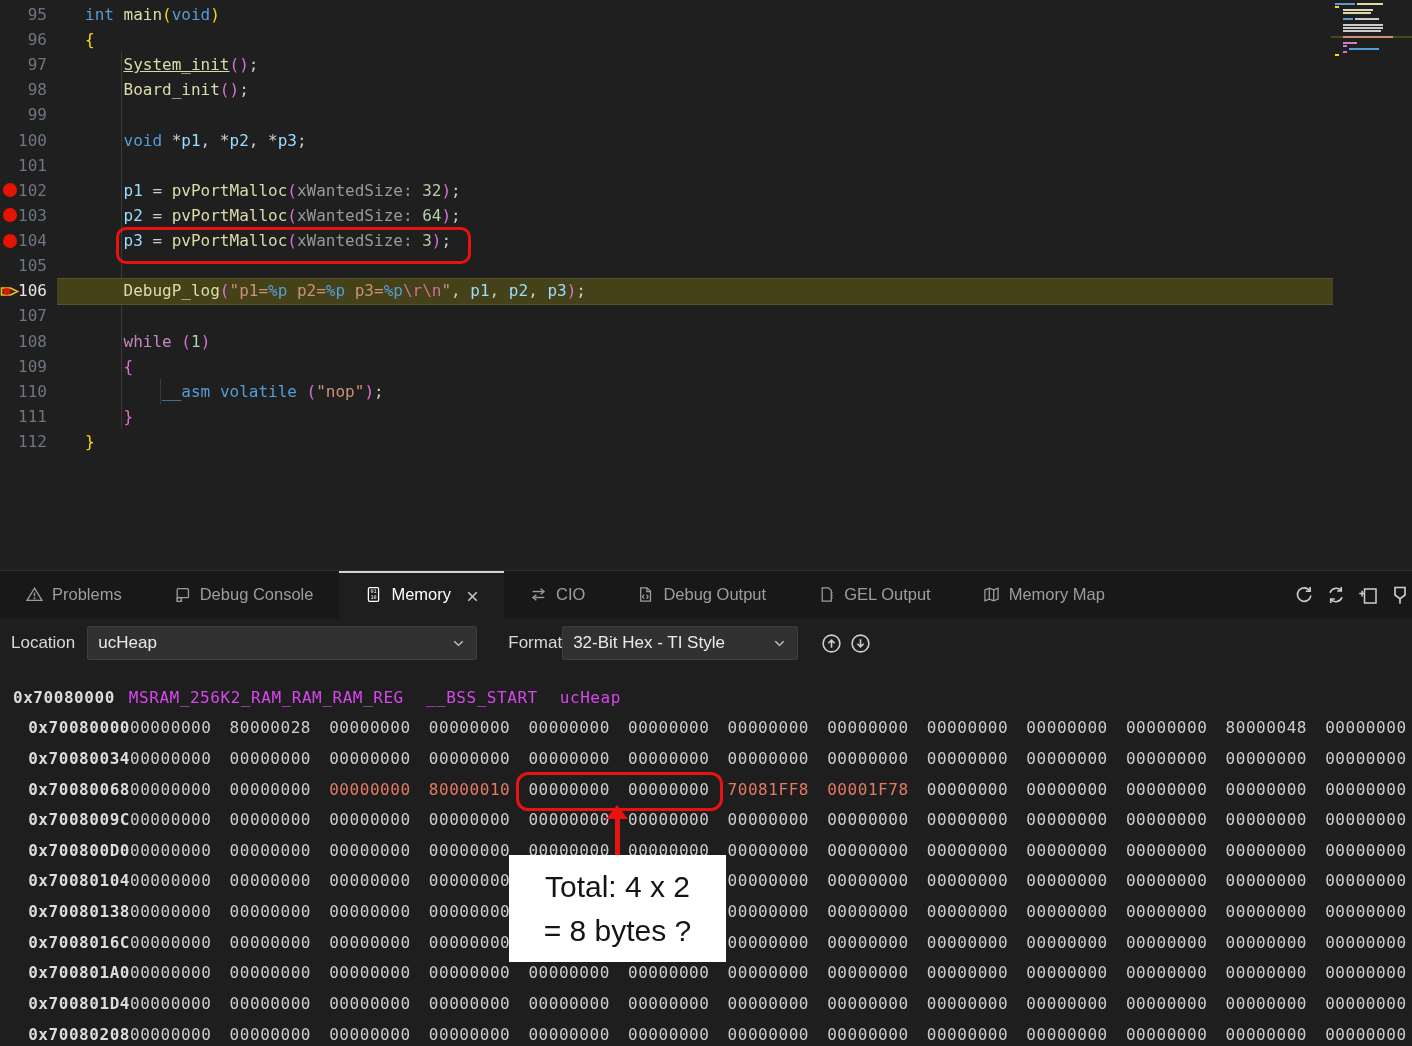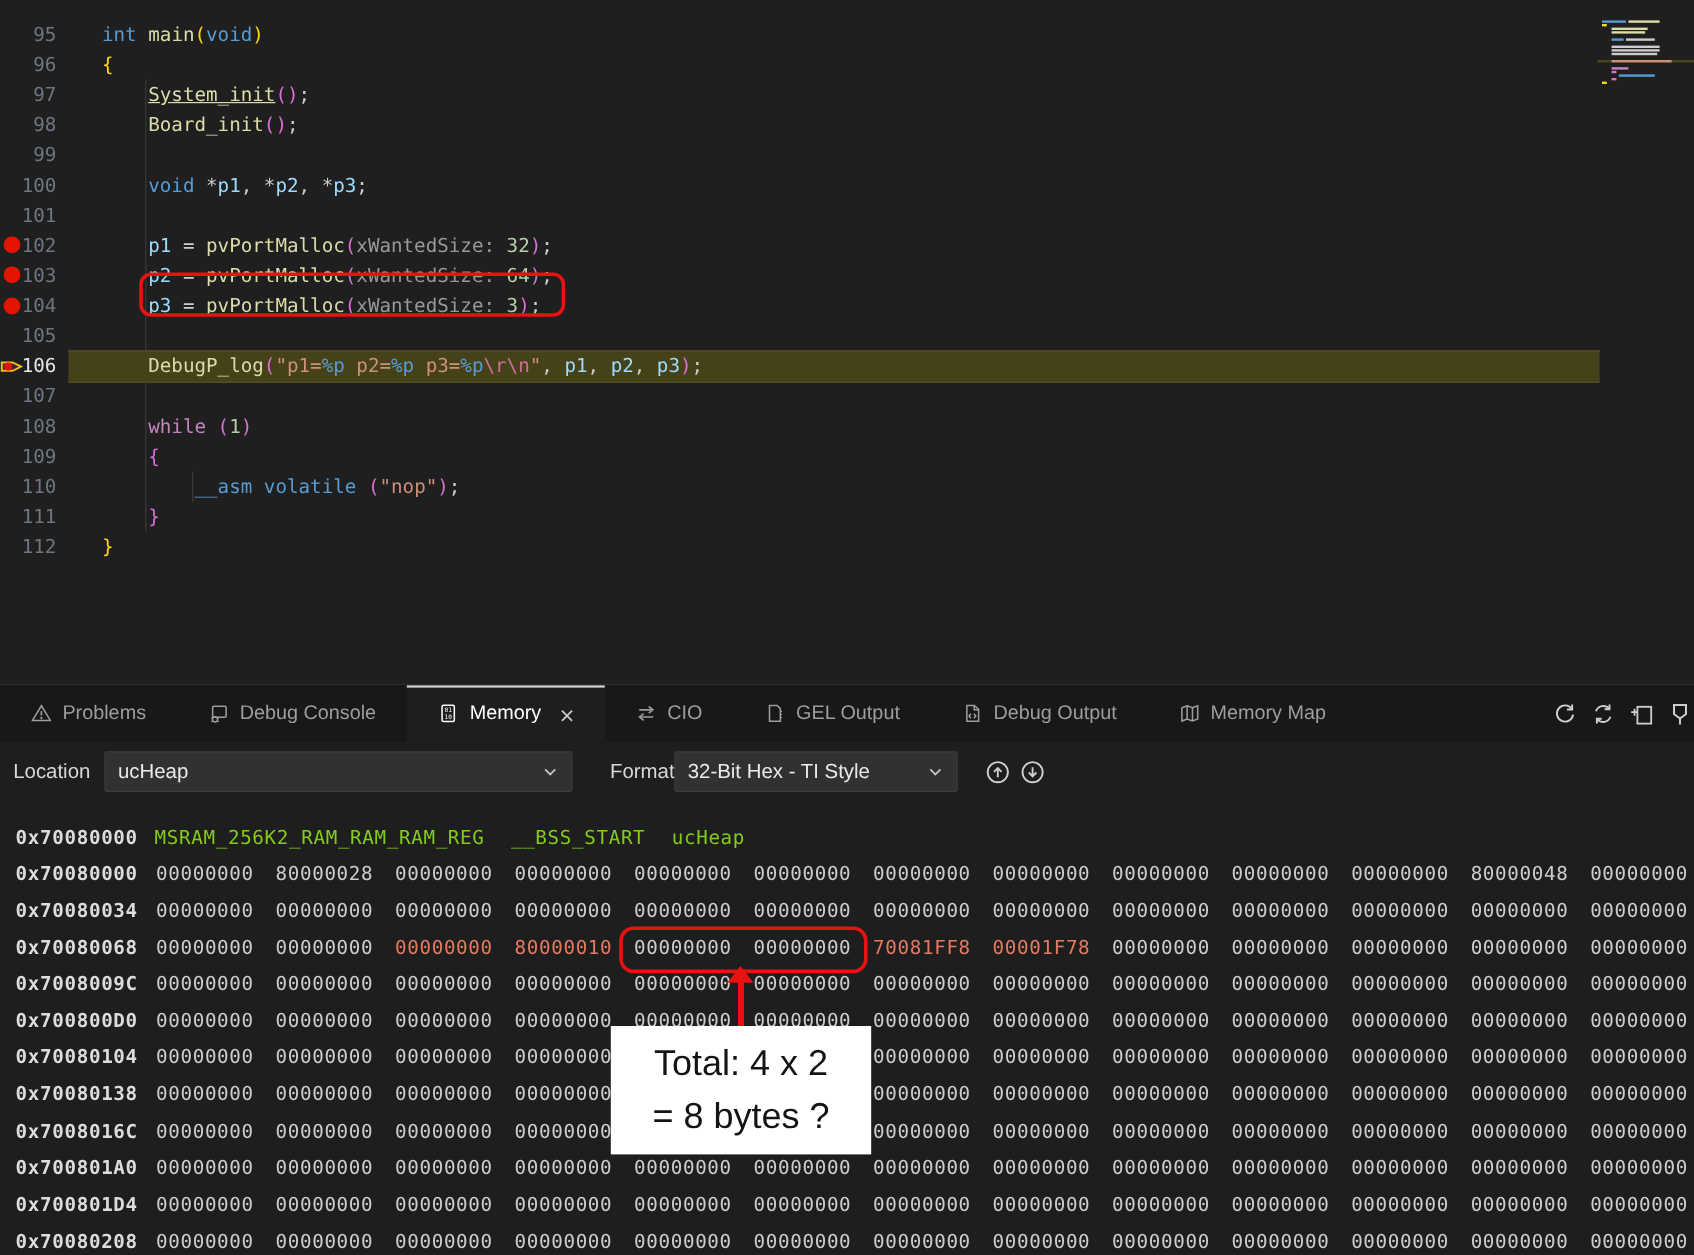--- a/index.html
+++ b/index.html
@@ -1,19 +1,19 @@
 <!DOCTYPE html>
 <html><head>
 <meta charset="utf-8">
 <style>
   html,body{margin:0;padding:0;background:#1f1f1f;overflow:hidden;}
   body{width:1412px;height:1046px;position:relative;font-family:"DejaVu Sans Mono",monospace;}
 
   
-  .editor{position:absolute;top:14px;left:0;width:1216px;height:570px;background:#1f1f1f;}
+  .editor{position:absolute;top:0;left:0;width:1216px;height:570px;background:#1f1f1f;}
   .indent-guide{position:absolute;width:1px;background:#3a3a3a;}
   .code-line{position:absolute;left:0;width:100%;height:25.12px;font-size:16px;line-height:25.12px;white-space:pre;}
   .ln{position:absolute;left:0;width:47px;text-align:right;color:#6e7681;}
   .code-line.current .ln{color:#e6e6e6;}
   .code{position:absolute;left:85px;color:#cccccc;}
   .hl-bar{position:absolute;left:57px;top:0;width:1276px;height:25.12px;background:#45421a;border-top:1px solid #56522a;border-bottom:1px solid #56522a;}
   .bp{position:absolute;left:3px;top:5.5px;width:14px;height:14px;border-radius:50%;background:#e51400;}
   .cur-glyph{position:absolute;left:0px;top:4px;width:21px;height:17px;}
   .minimap{position:absolute;left:1331px;top:0;width:81px;height:60px;}
   .mm-line{position:absolute;height:2px;}
@@ -37,24 +37,24 @@
   .field .chev{margin-left:auto;width:15px;height:15px;color:#c5c5c5;}
   .loc-field{width:390px;margin-left:12px;}
   .fmt-label{margin-left:31px;}
   .fmt-field{width:236px;margin-left:0;}
   .nav-ico{width:21px;height:21px;color:#cfcfcf;}
   .navs{display:flex;gap:8px;margin-left:23px;}
 
   
   .dump{position:absolute;top:111px;left:0;right:0;}
   .mrow{height:30.62px;display:flex;align-items:center;font-size:16px;letter-spacing:0.55px;}
-  .maddr{width:117px;margin-left:13px;font-weight:bold;color:#dcdcdc;flex:none;}
+  .maddr{width:117px;margin-left:13px;font-weight:bold;color:#dcdcdc;flex:none;text-align:right;}
   .mval{width:99.6px;flex:none;color:#cdcdcd;}
   .mval.chg{color:#e57a62;}
-  .mlabel{color:#84cc16;margin-right:22px;}
+  .mlabel{color:#d946ef;margin-right:22px;}
 
   
   .anno-membox{position:absolute;left:516px;top:772px;width:207px;height:39px;border:3px solid #e81210;border-radius:12px;z-index:6;box-sizing:border-box;}
   .anno-shaft{position:absolute;left:615px;top:818px;width:5px;height:38px;background:#e81210;z-index:6;}
   .anno-head{position:absolute;left:606px;top:805px;width:0;height:0;border-left:11px solid transparent;border-right:11px solid transparent;border-bottom:14px solid #e81210;z-index:6;}
   .anno-note{position:absolute;left:509px;top:855px;width:217px;height:107px;background:#ffffff;color:#141414;z-index:7;
     display:flex;flex-direction:column;align-items:center;justify-content:center;
     font-family:"Liberation Sans",sans-serif;font-size:30px;line-height:44px;}
 </style>
 </head>
@@ -152,36 +152,36 @@
             <path d="M10 2.6 L13.2 5.2 L10 7.8"></path>
             <path d="M13.5 10.8 H4"></path>
             <path d="M6 8.2 L2.8 10.8 L6 13.4"></path>
           </svg>
         </span>
         <span>CIO</span>
       </div>
       <div class="tab">
         <span style="display: flex;">
           <svg viewBox="0 0 16 16" fill="none" stroke="currentColor" stroke-width="1.2">
-            <path d="M4 1.8 H10 L12.5 4.3 V14.2 H4 Z"></path>
-            <path d="M12.4 6.4 h1.4 M12.4 8.8 h1.4 M12.4 11.2 h1.4" stroke-width="1"></path>
-          </svg>
-        </span>
-        <span>GEL Output</span>
-      </div>
-      <div class="tab">
-        <span style="display: flex;">
-          <svg viewBox="0 0 16 16" fill="none" stroke="currentColor" stroke-width="1.2">
             <path d="M3.5 1.8 H9.5 L12.7 5 V14.2 H3.5 Z"></path>
             <path d="M9.3 1.9 V5.2 H12.6"></path>
             <path d="M6.7 8.2 L5.2 10 L6.7 11.8"></path>
             <path d="M9 8.2 L10.5 10 L9 11.8"></path>
           </svg>
         </span>
         <span>Debug Output</span>
+      </div>
+      <div class="tab">
+        <span style="display: flex;">
+          <svg viewBox="0 0 16 16" fill="none" stroke="currentColor" stroke-width="1.2">
+            <path d="M4 1.8 H10 L12.5 4.3 V14.2 H4 Z"></path>
+            <path d="M12.4 6.4 h1.4 M12.4 8.8 h1.4 M12.4 11.2 h1.4" stroke-width="1"></path>
+          </svg>
+        </span>
+        <span>GEL Output</span>
       </div>
       <div class="tab">
         <span style="display: flex;">
           <svg viewBox="0 0 16 16" fill="none" stroke="currentColor" stroke-width="1.2">
             <path d="M1.8 3.6 L5.9 2 L10.1 3.6 L14.2 2 V12.4 L10.1 14 L5.9 12.4 L1.8 14 Z"></path>
             <path d="M5.9 2 V12.4 M10.1 3.6 V14"></path>
           </svg>
         </span>
         <span>Memory Map</span>
       </div>

